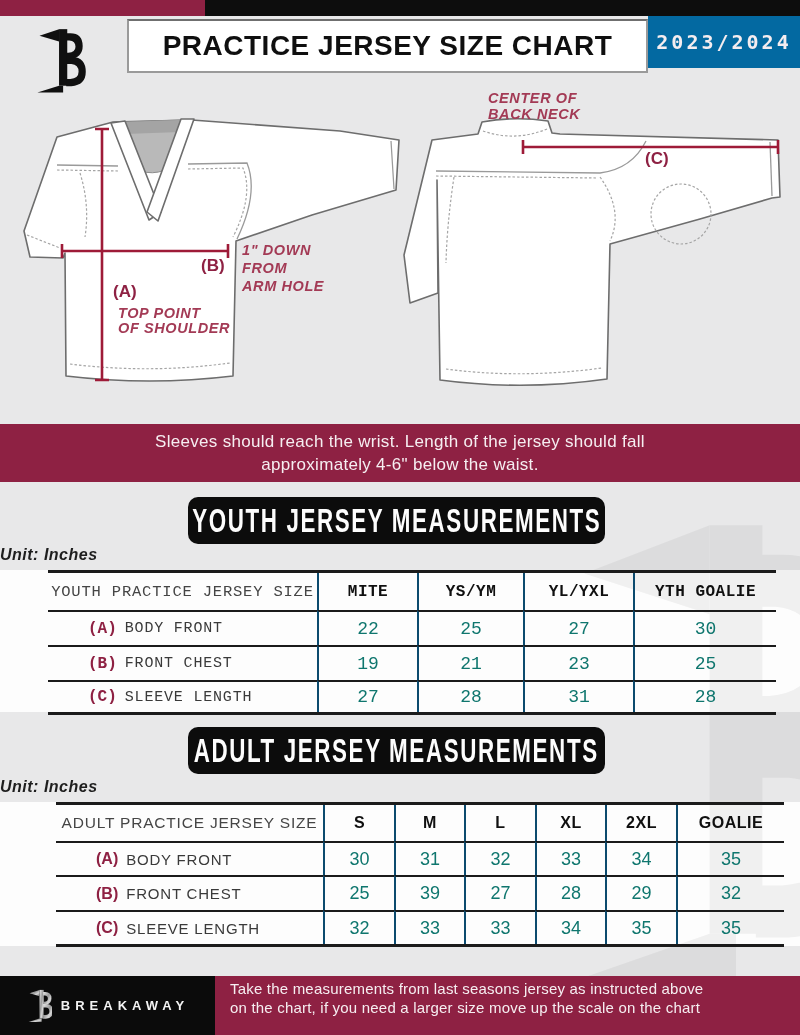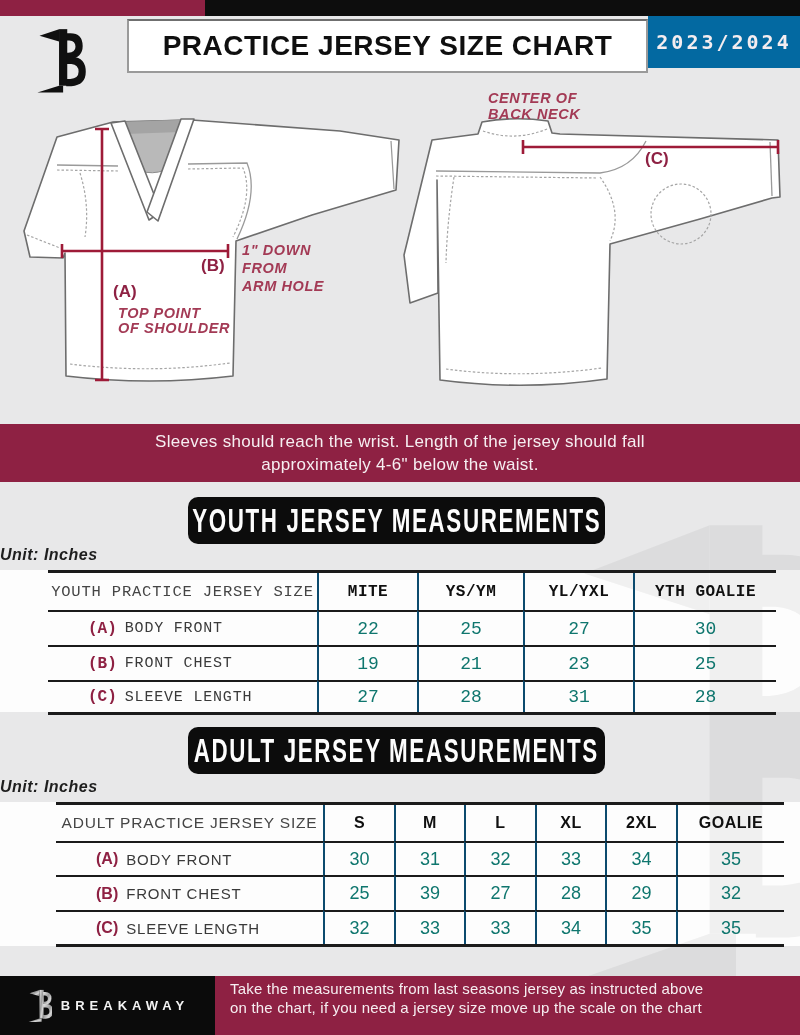--- a/index.html
+++ b/index.html
@@ -265,16 +265,16 @@
         <path d="M52,10 L14,23 L52,34 Z"></path>
         <path fill-rule="evenodd" d="M66,18 L74,18 Q98,18 98,43 Q98,66 72,69 L66,69 Z M66,32 L72,32 Q84,33 84,44 Q84,55 70,56 L66,56 Z"></path>
         <path fill-rule="evenodd" d="M66,64 L78,64 Q104,65 104,93 Q104,119 76,121 L66,121 Z M66,78 L76,78 Q90,79 90,93 Q90,106 74,107 L66,107 Z"></path>
         <path d="M52,120 L10,133 L60,133 L60,120 Z"></path>
       </g>
     </svg>
     <span class="brand">BREAKAWAY</span>
   </div>
   <div class="foot-maroon">
     <div>Take the measurements from last seasons jersey as instructed above</div>
-    <div>on the chart, if you need a jersey size move up the scale on the chart</div>
+    <div>on the chart, if you need a larger size move up the scale on the chart</div>
   </div>
 
 </div>
 
 </body></html>

